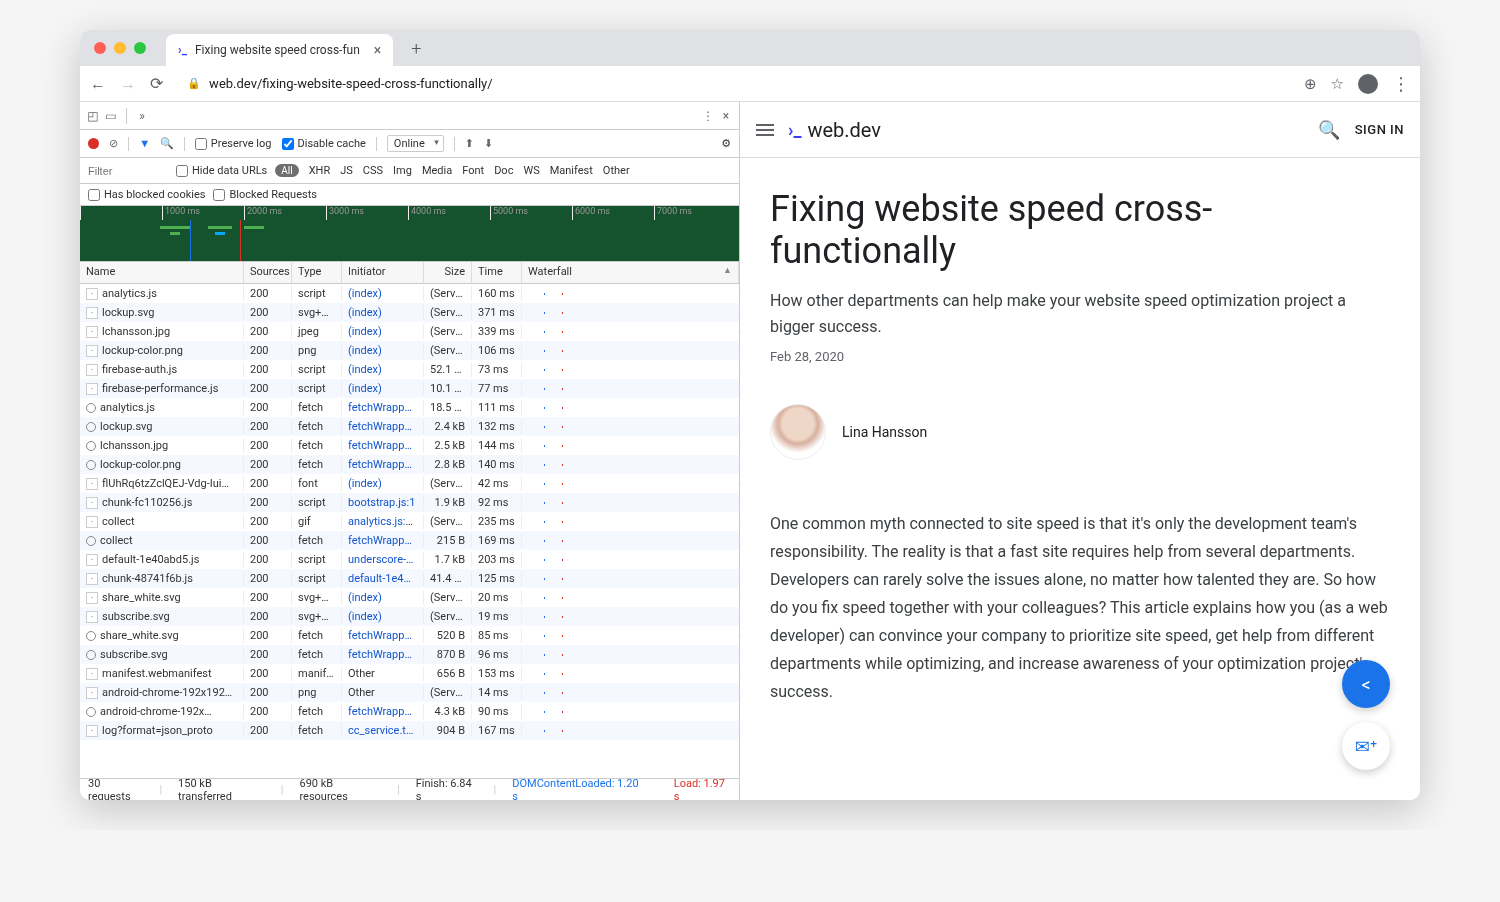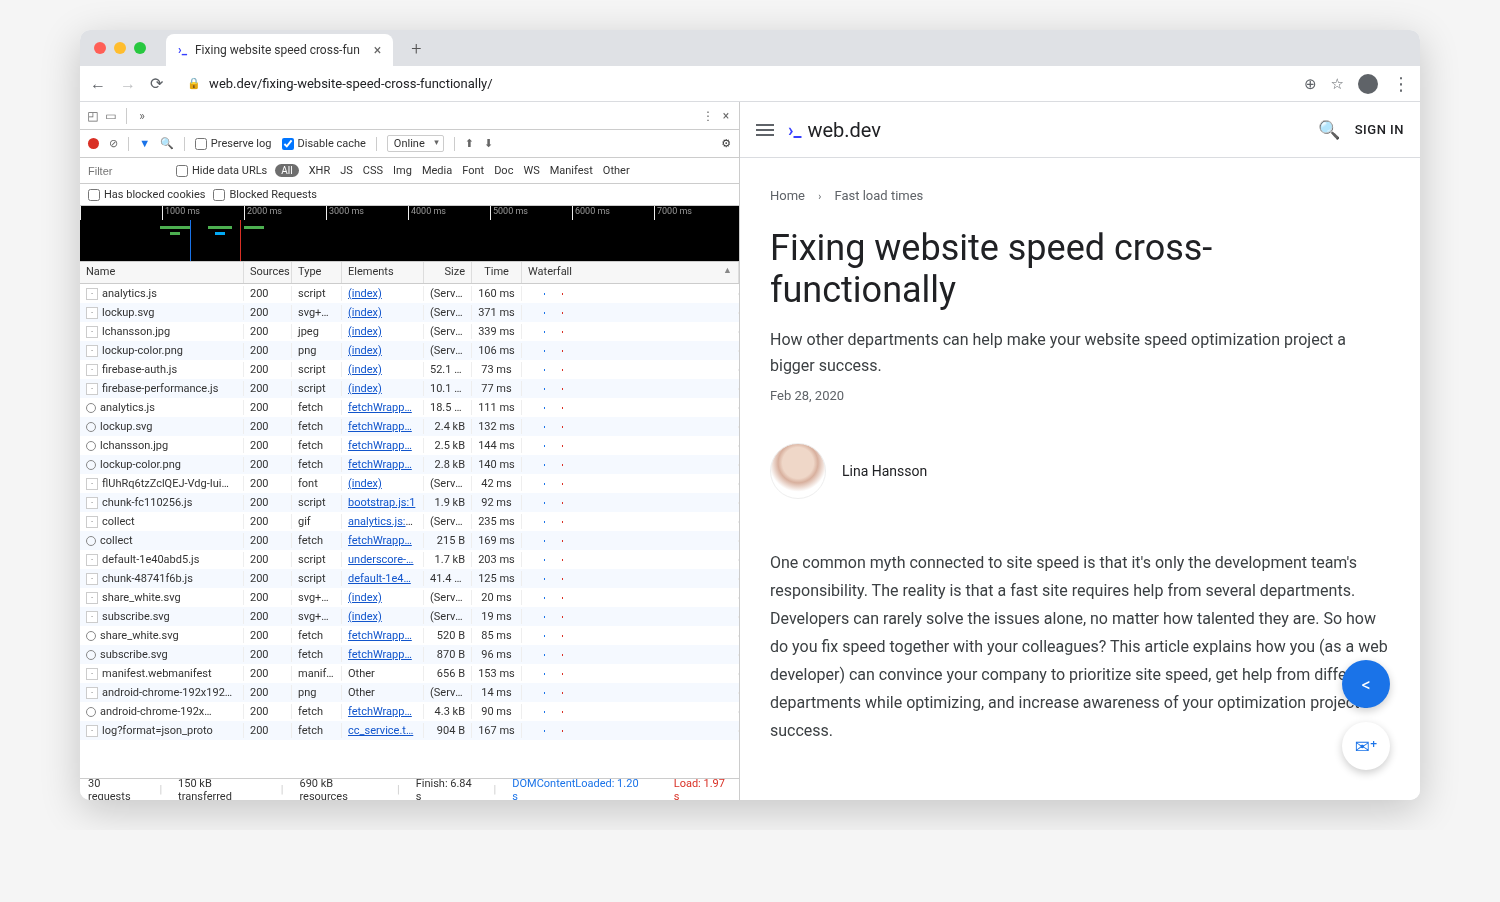--- a/index.html
+++ b/index.html
@@ -30,37 +30,37 @@
 .rec{width:11px;height:11px;border-radius:50%;background:#d93025}
 .cb{display:flex;align-items:center;gap:4px}
 .cb input{width:12px;height:12px}
 .sel{border:1px solid #ccc;padding:1px 18px 1px 6px;border-radius:2px;background:#fff;position:relative;font-size:11px}
 .sel::after{content:"▾";position:absolute;right:4px;font-size:9px;color:#666}
 .dt-filter{height:26px;display:flex;align-items:center;border-bottom:1px solid #ccc;padding:0 8px;gap:8px;font-size:11px}
 .filter-in{width:80px;color:#999;border:none;outline:none;font-size:11px}
 .pill{background:#6e6e6e;color:#fff;padding:1px 6px;border-radius:8px;font-size:10px}
 .ftype{font-size:11px;color:#333;cursor:pointer}
 .dt-blocked{height:22px;display:flex;align-items:center;gap:8px;border-bottom:1px solid #ccc;padding:0 8px;font-size:11px}
-.overview{height:56px;border-bottom:1px solid #ccc;position:relative;background:#000000;overflow:hidden}
+.overview{height:56px;border-bottom:1px solid #ccc;position:relative;background:#14532d;overflow:hidden}
 .ov-ticks{height:14px;display:flex;font-size:9px;color:#999}
 .ov-tick{width:82px;text-align:left;border-left:1px solid #eee;padding-left:2px}
 .ov-body{height:42px;position:relative}
 .ov-bar{position:absolute;height:3px;background:#4caf50}
 .ov-vline{position:absolute;top:0;bottom:0;width:1px}
 .table-head{height:22px;display:flex;border-bottom:1px solid #ccc;background:#f7f7f7;font-size:11px;color:#333;font-weight:400}
 .table-head>div{padding:3px 6px;border-right:1px solid #ddd}
-.c-name{width:164px}.c-status{width:48px}.c-type{width:50px}.c-init{width:82px}.c-size{width:48px;text-align:right}.c-time{width:50px;text-align:center}.c-wf{flex:1;position:relative}
+.c-name{width:164px}.c-status{width:48px}.c-type{width:50px}.c-init{width:82px}.c-size{width:48px;text-align:right}.c-time{width:50px;text-align:left}.c-wf{flex:1;position:relative}
 .rows{flex:1;overflow:auto;font-size:11px}
 .row{height:19px;display:flex;align-items:center}
 .row:nth-child(even){background:#f5f9ff}
 .row>div{padding:1px 6px;border-right:1px solid #eee;white-space:nowrap;overflow:hidden;text-overflow:ellipsis}
 .row .c-name{display:flex;align-items:center;gap:4px}
 .fico{width:12px;height:12px;display:inline-block;border:1px solid #ccc;background:#fff;font-size:8px;text-align:center;line-height:10px}
 .gear-i{display:inline-block;width:10px;height:10px;border:1px solid #888;border-radius:50%;position:relative}
-.link{color:#1155cc;text-decoration:underline;cursor:pointer}
+.link{color:#1155cc;cursor:pointer}
 .wf-vr{position:absolute;top:0;bottom:0;width:1px;background:#ff9800}
 .wf-vb{position:absolute;top:0;bottom:0;width:1px;background:#1a73e8}
 .footer{height:22px;border-top:1px solid #ccc;display:flex;align-items:center;gap:16px;padding:0 8px;font-size:11px;color:#333}
 .footer .sep{color:#ccc}
 .footer .dcl{color:#1a73e8}.footer .load{color:#d93025}
 
 .page{flex:1;display:flex;flex-direction:column;background:#fff;overflow:auto}
 .p-head{height:56px;display:flex;align-items:center;padding:0 16px;gap:14px;border-bottom:1px solid #dadce0}
 .hamb{display:flex;flex-direction:column;gap:3px;cursor:pointer}
 .hamb span{width:18px;height:2px;background:#5f6368}
@@ -204,21 +204,21 @@
           <div class="ov-bar" style="left:164px;width:8px;top:6px"></div>
           <div class="ov-bar" style="left:170px;width:14px;top:6px"></div>
           <div class="ov-vline" style="left:110px;background:#1a73e8"></div>
           <div class="ov-vline" style="left:160px;background:#d93025"></div>
         </div>
       </div>
       <div class="table-head">
         <div class="c-name">Name</div>
         <div class="c-status">Sources</div>
         <div class="c-type">Type</div>
-        <div class="c-init">Elements</div>
+        <div class="c-init">Initiator</div>
         <div class="c-size">Size</div>
         <div class="c-time">Time</div>
         <div class="c-wf" style="text-align:left">
           <span>Waterfall</span>
           <span style="float:right;color:#888;font-size:9px">▲</span>
         </div>
       </div>
       <div class="rows" id="rows">
           <div class="row">
             <div class="c-name">
@@ -605,25 +605,20 @@
           </div>
         <div class="brand">
           <span class="brand-logo">›_</span>
           <span class="brand-txt">web.dev</span>
         </div>
         <div class="p-spacer"></div>
         <span class="search-ico">🔍</span>
         <span class="signin">SIGN IN</span>
       </div>
       <div class="content">
-        <div class="bc">
-          <a>Home</a>
-          <span class="chev">›</span>
-          <a>Fast load times</a>
-        </div>
         <h1 class="title">Fixing website speed cross-functionally</h1>
         <p class="subtitle">How other departments can help make your website speed optimization project a bigger success.</p>
         <div class="date">Feb 28, 2020</div>
         <div class="author">
           <div class="author-img"></div>
           <div class="author-name">Lina Hansson</div>
         </div>
         <p class="body-txt">One common myth connected to site speed is that it's only the development team's responsibility. The reality is that a fast site requires help from several departments. Developers can rarely solve the issues alone, no matter how talented they are. So how do you fix speed together with your colleagues? This article explains how you (as a web developer) can convince your company to prioritize site speed, get help from different departments while optimizing, and increase awareness of your optimization project's success.</p>
       </div>
       <div class="fab share">

